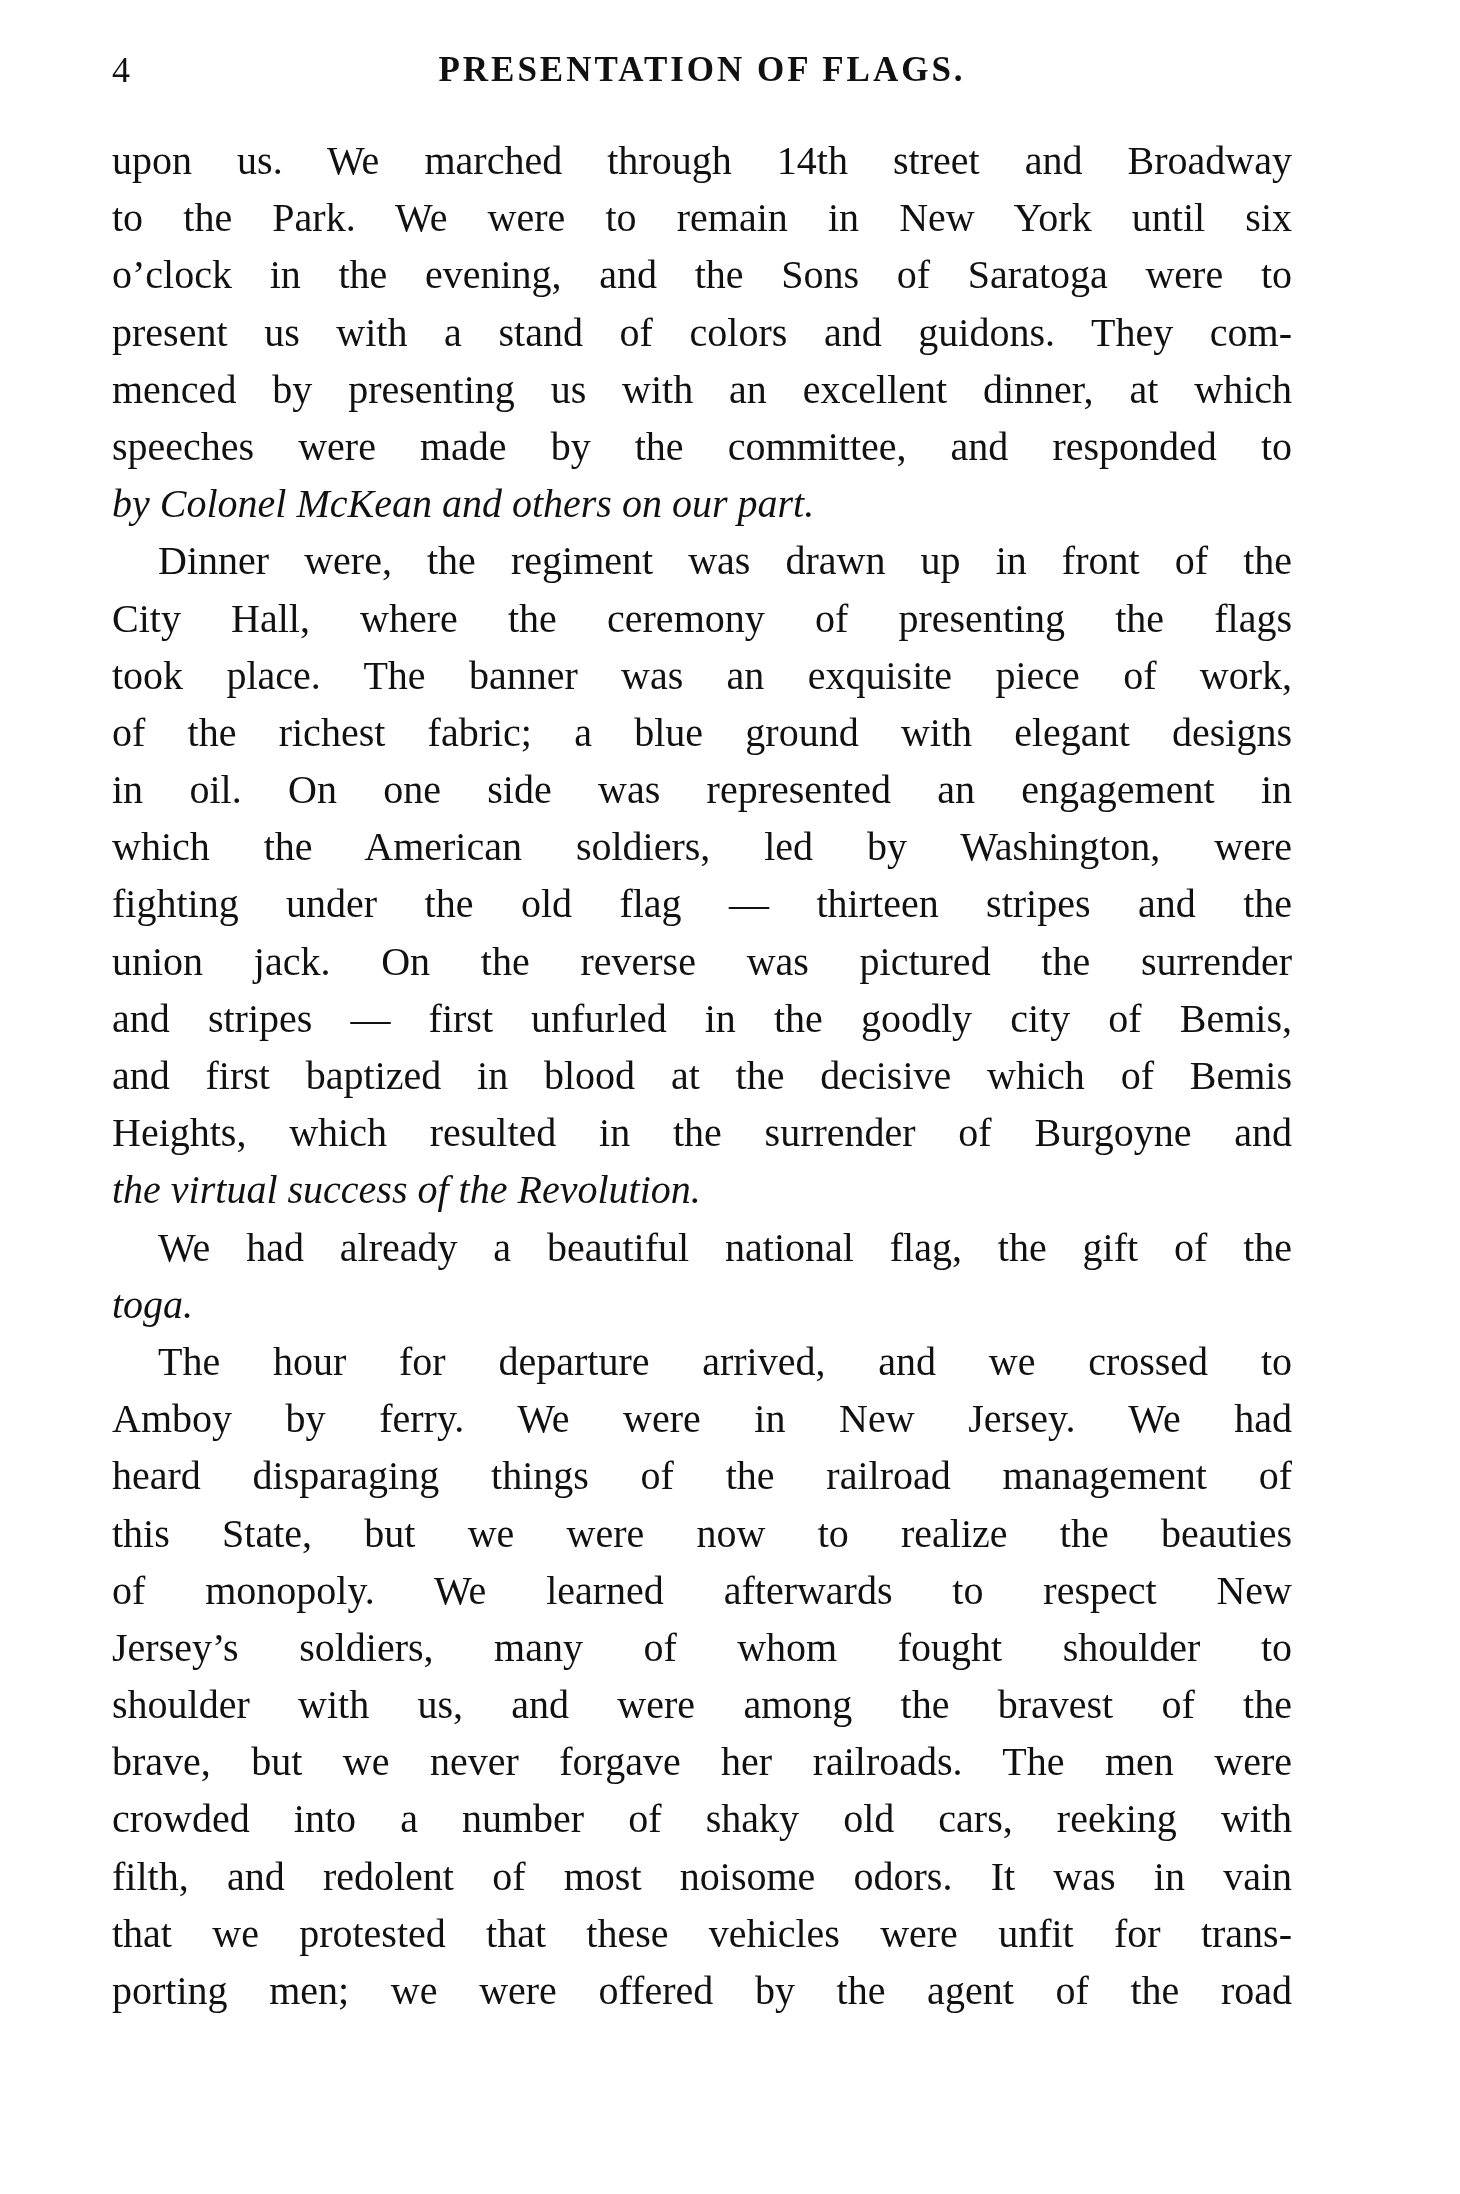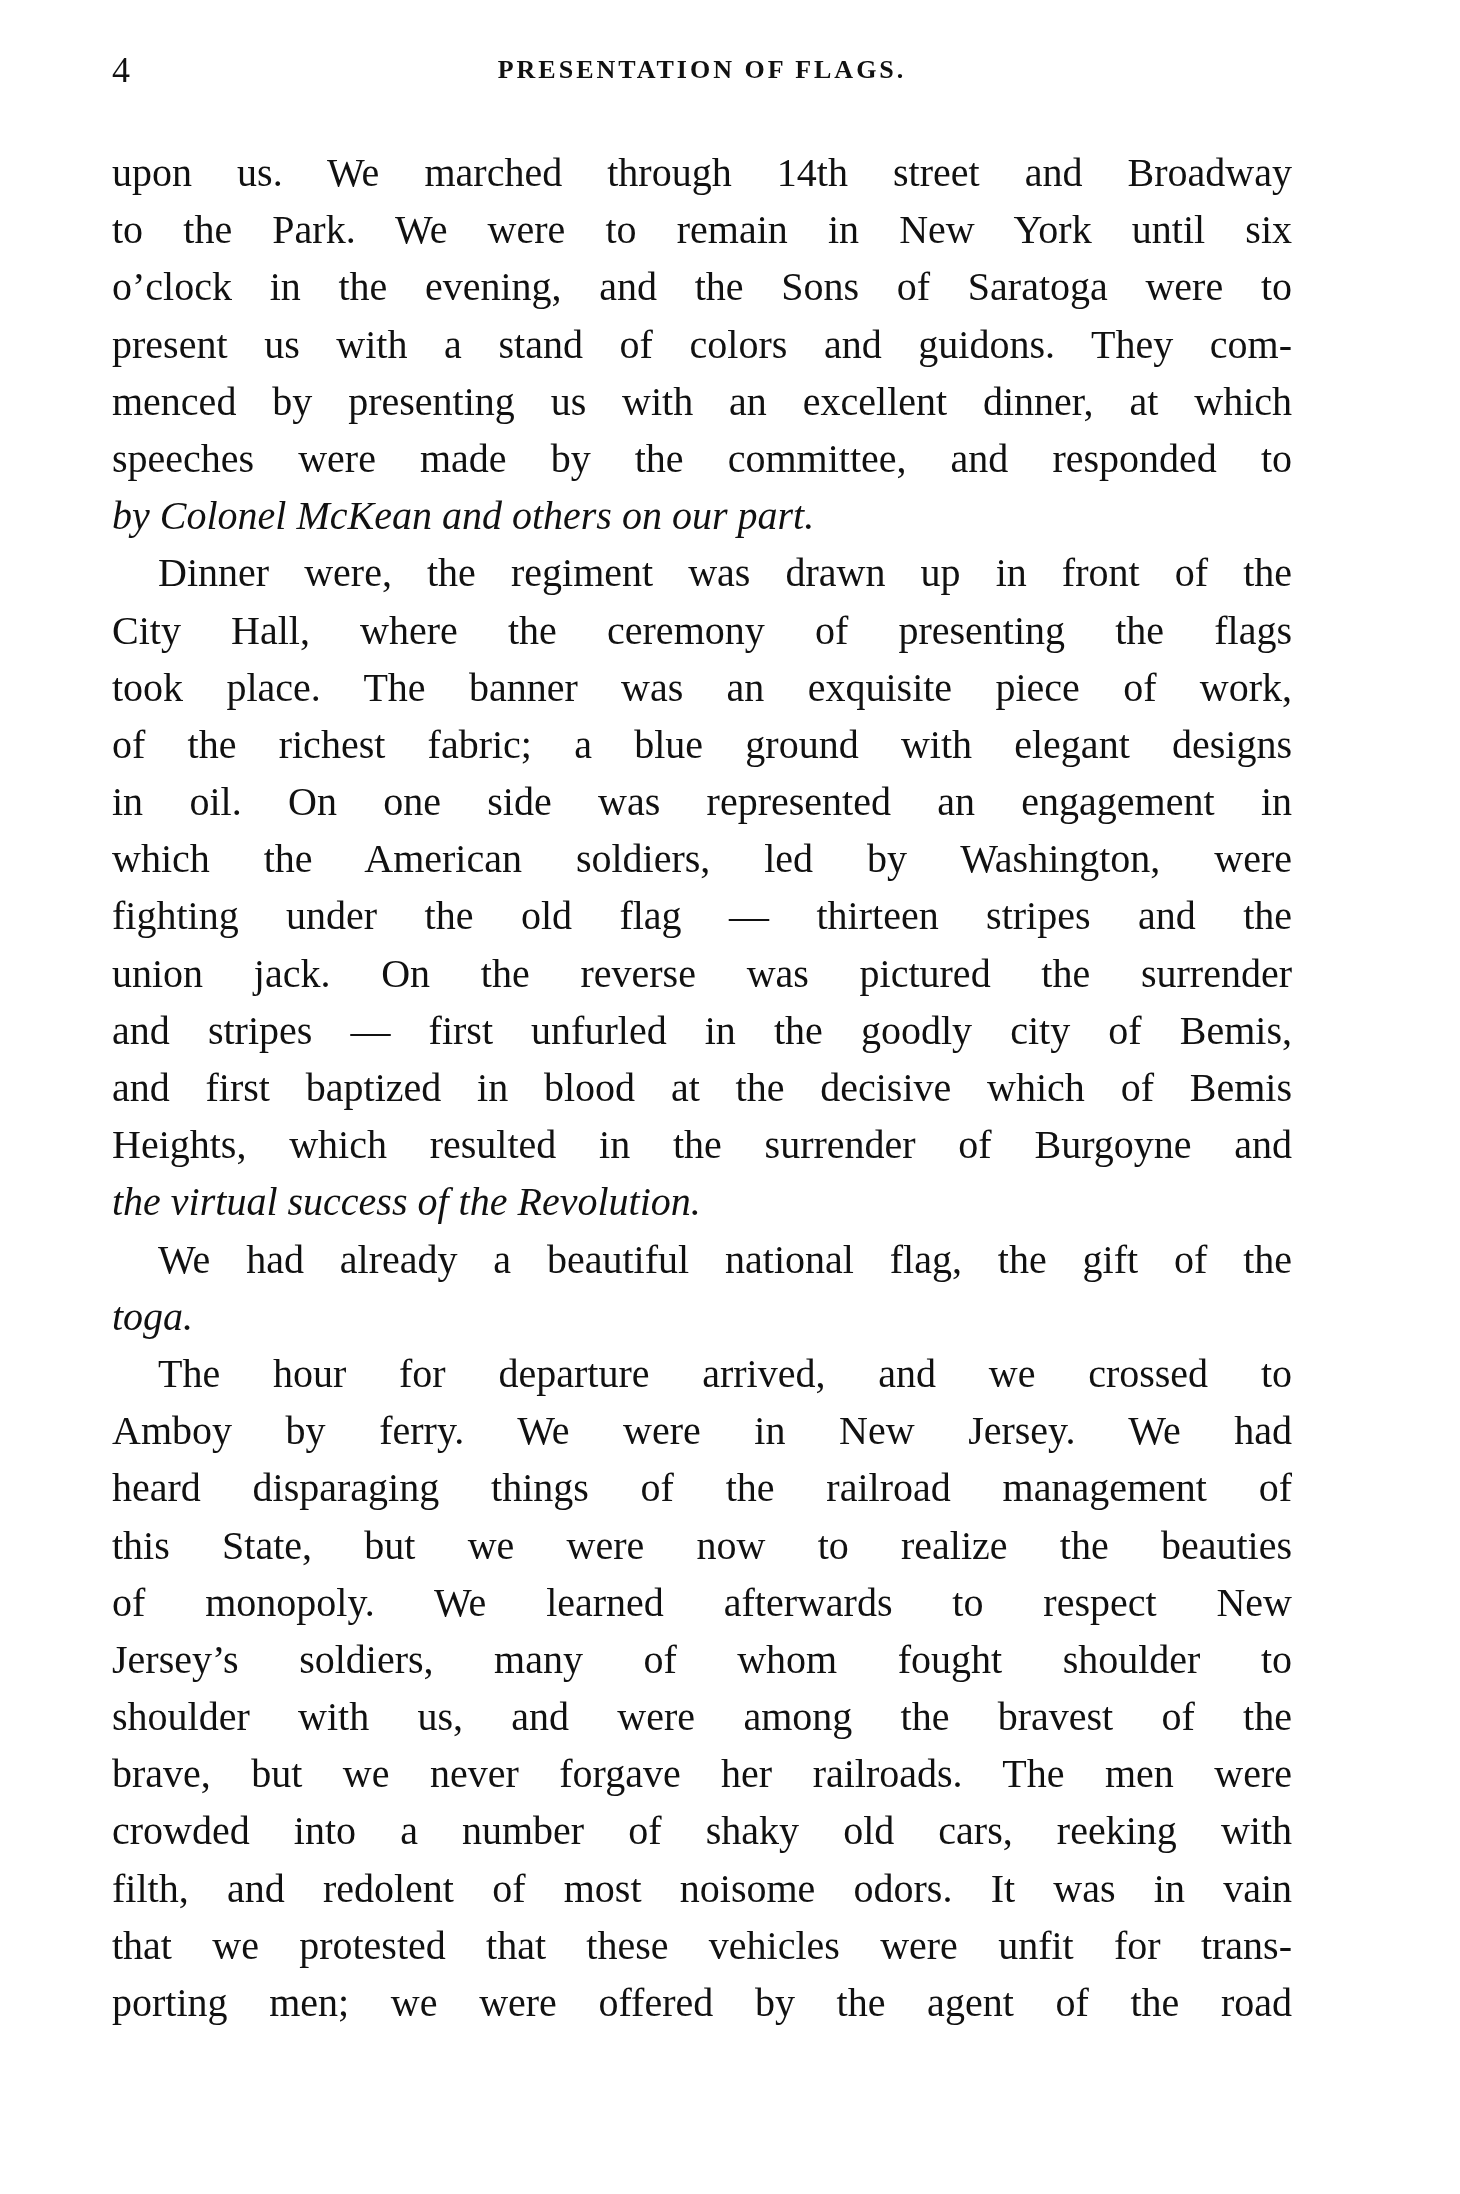--- a/index.html
+++ b/index.html
@@ -1,20 +1,20 @@
 <!DOCTYPE html>
 <html><head>
 <meta charset="utf-8">
 <style>
   html, body { margin: 0; padding: 0; background: #ffffff; }
   body { width: 1460px; height: 2194px; position: relative; overflow: hidden; color: #111; font-family: "Liberation Serif", "DejaVu Serif", serif; }
   .header { position: absolute; top: 50px; left: 112px; width: 1180px; height: 40px; }
   .page-number { position: absolute; left: 0; top: 0; font-size: 36px; line-height: 40px; }
-  .running-title { position: absolute; left: 0; right: 0; text-align: center; font-size: 26px; line-height: 40px; letter-spacing: 3px; font-weight: bold; }
-  .body { position: absolute; top: 144px; left: 112px; width: 1180px; }
+  .running-title { position: absolute; left: 0; right: 0; text-align: center; font-size: 35px; line-height: 40px; letter-spacing: 3px; font-weight: bold; }
+  .body { position: absolute; top: 132px; left: 112px; width: 1180px; }
   .line { font-size: 40px; line-height: 57.2px; height: 57.2px; white-space: nowrap; text-align: justify; text-align-last: justify; overflow: hidden; }
   .line.last { text-align-last: left; font-style: italic; }
   .line.indent { padding-left: 46px; }
 </style>
 </head>
 <body>
 
 <div class="header">
   <span class="page-number">4</span>
   <div class="running-title">PRESENTATION OF FLAGS.</div>

